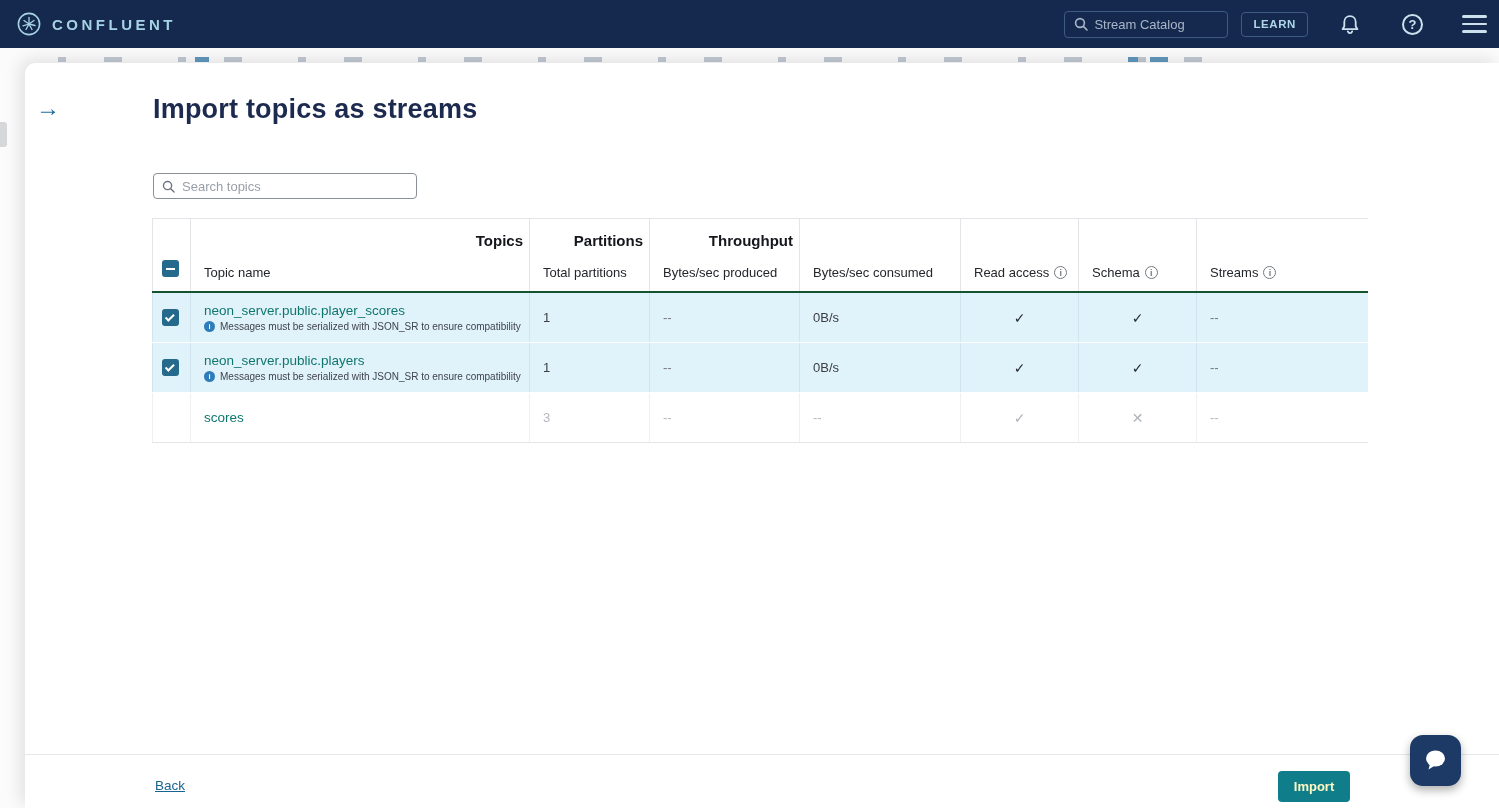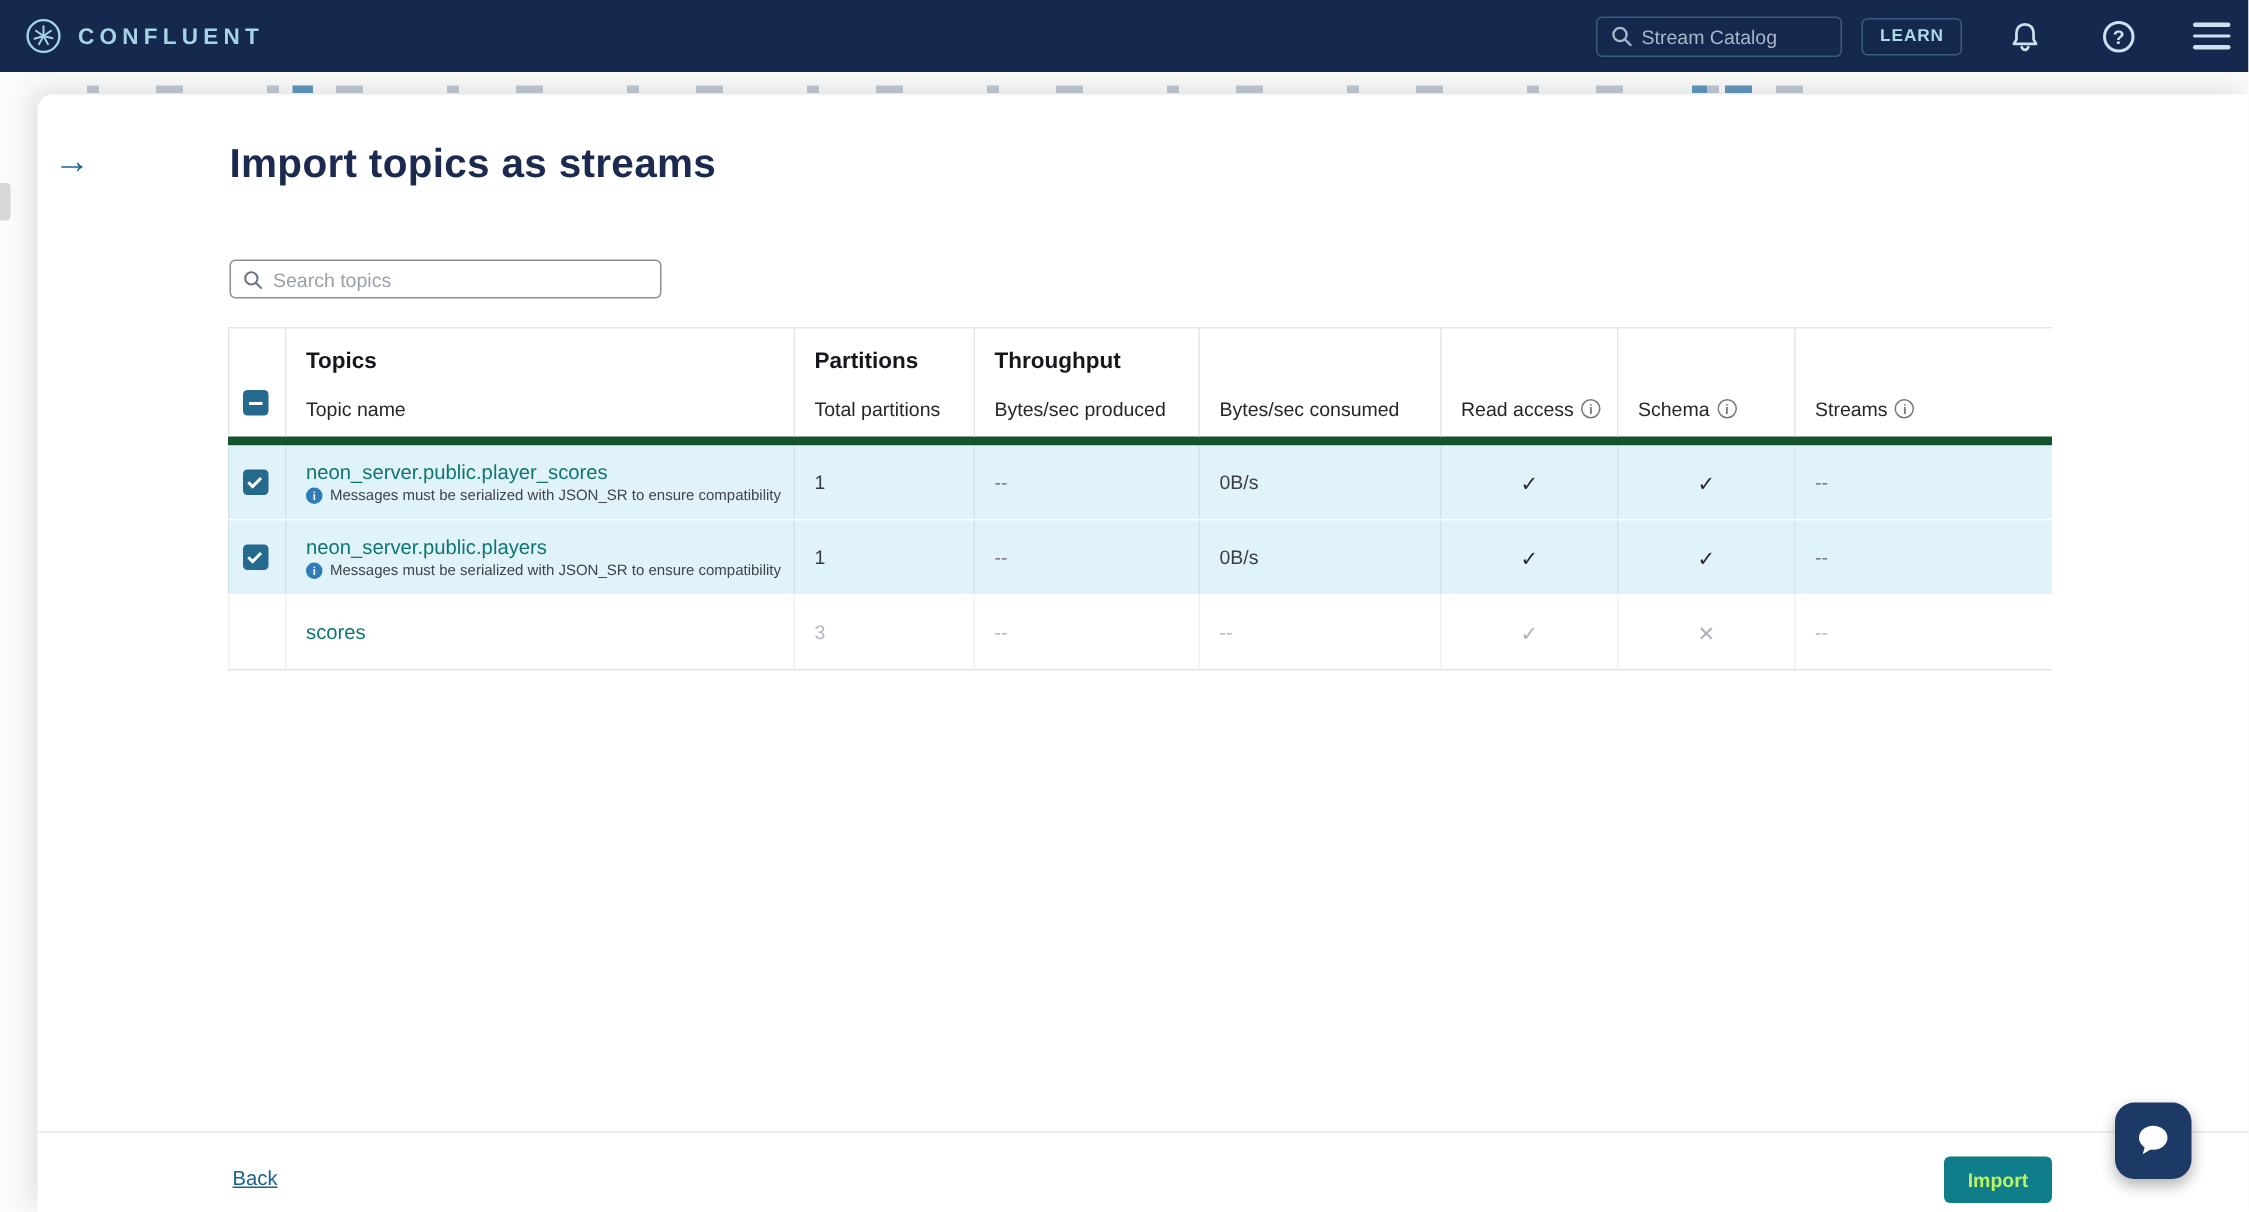--- a/index.html
+++ b/index.html
@@ -92,38 +92,38 @@
   }
   .panel-title {
     position:absolute; left:128px; top:31px;
     font-size:27px; font-weight:700; color:#1b2a4e; letter-spacing:0.2px;
   }
   .panel-subtitle {
     position:absolute; left:128px; top:69px;
     font-size:13.5px; color:#4e5058;
   }
   .topic-search {
-    position:absolute; left:128px; top:110px; width:288px; height:26px;
+    position:absolute; left:128px; top:110px; width:264px; height:26px;
     border:1px solid #8a8f97; border-radius:4px;
     display:flex; align-items:center; gap:7px; padding:0 8px; background:#fff;
   }
   .topic-search input {
     border:none; outline:none; background:transparent; width:190px;
     font-size:13px; color:#3a3d43; font-family:inherit;
   }
   .topic-search input::placeholder { color:#9aa0a8; }
 
   
   .topics-table { position:absolute; left:127px; top:155px; width:1216px; }
   .grid-cols {
     display:grid;
     grid-template-columns:38px 339px 120px 150px 161px 118px 118px 172px;
   }
   .thead {
-    border-top:1px solid #e3e5e8; border-bottom:6px solid #14532d;
+    border-top:1px solid #e3e5e8; border-bottom:2px solid #14532d;text-align:right;
   }
   .hcell {
     height:72px; border-left:1px solid #e3e5e8;
     display:flex; flex-direction:column; justify-content:space-between;
     padding:13px 6px 11px 13px;
   }
   .hcell.first { padding-left:0; display:flex; align-items:flex-end; justify-content:flex-end; flex-direction:row; padding-bottom:14px; padding-right:11px; }
   .group-label { font-size:15px; font-weight:bold; color:#15171c; }
   .col-label { font-size:13px; color:#23262b; display:flex; align-items:center; white-space:nowrap; }
   .info-o {
@@ -173,23 +173,23 @@
   
   .panel-footer-line {
     position:absolute; left:0; right:0; bottom:53px;
     border-top:1px solid #e7e8ea;
   }
   .back-link {
     position:absolute; left:130px; bottom:15px;
     font-size:13.5px; color:#19648f; text-decoration:underline; cursor:pointer;
   }
   .import-btn {
-    position:absolute; right:131px; bottom:6px; width:72px; height:31px;
+    position:absolute; right:149px; bottom:6px; width:72px; height:31px;
     background:#0f7d8a; border:none; border-radius:4px; cursor:pointer;
-    color:#bef264; font-size:13px; font-weight:bold; font-family:inherit;
+    color:#fef9c3; font-size:13px; font-weight:bold; font-family:inherit;
     display:flex; align-items:center; justify-content:center;
   }
 
   
   .chat-fab {
     position:absolute; left:1410px; top:735px; width:51px; height:51px;
     background:#1d3a66; border:none; border-radius:13px; cursor:pointer;
     box-shadow:0 4px 10px rgba(0,0,0,0.32);
     display:flex; align-items:center; justify-content:center;
     z-index:40;

